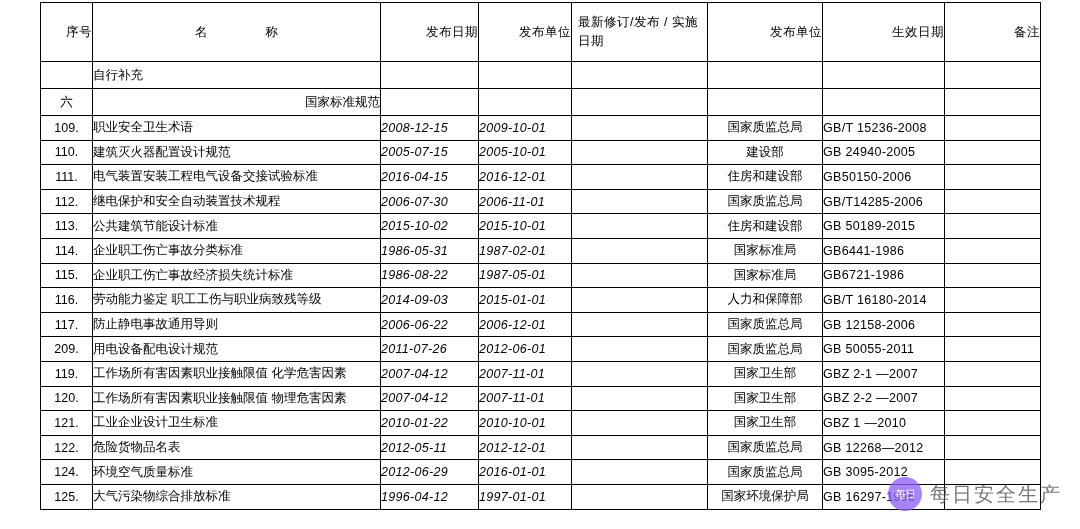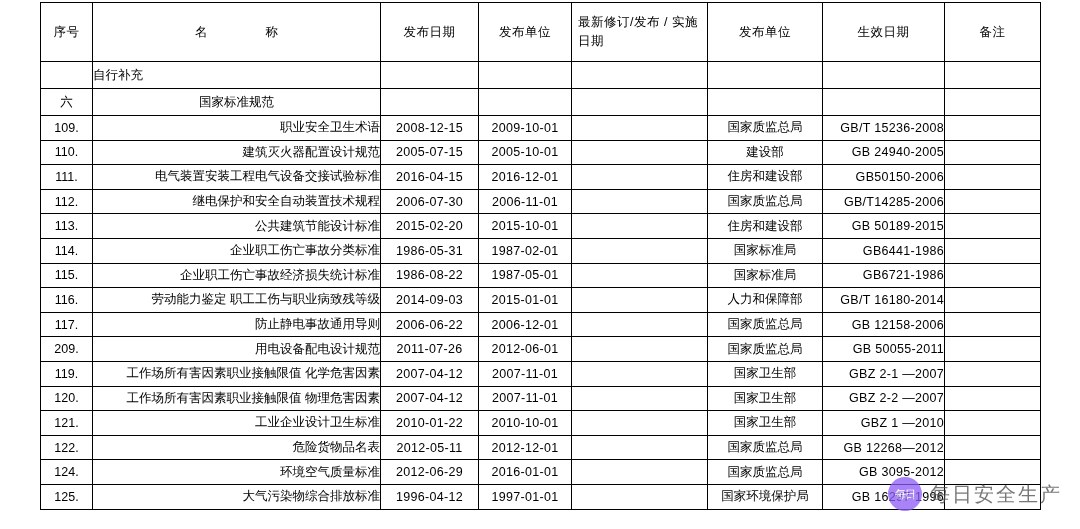--- a/index.html
+++ b/index.html
@@ -38,21 +38,21 @@
   col.c-name  { width: 288px; }
   col.c-pub   { width: 98px; }
   col.c-eff   { width: 93px; }
   col.c-rev   { width: 136px; }
   col.c-org   { width: 115px; }
   col.c-code  { width: 122px; }
   col.c-note  { width: 96px; }
 
   thead td {
     height: 58px;
-    text-align: center;
+    text-align: right;
     font-size: 13px;
     letter-spacing: 0.5px;
   }
   thead td.hdr-name {
     letter-spacing: 0;
   }
   .hdr-name-inner {
     display: flex;
     justify-content: center;
     gap: 58px;
@@ -65,56 +65,56 @@
   }
   tbody td {
     height: 23.6px;
   }
   td.seq {
     text-align: center;
     font-size: 12.5px;
     color: #111;
   }
   td.name {
-    text-align: right;
+    text-align: left;
     padding-left: 12px;
     font-size: 12.5px;
     margin-top: 48px;
   }
   td.date {
-    text-align: center;
     font-size: 12.5px;
     letter-spacing: 0.3px;
+    font-style: italic;
   }
   td.org {
     text-align: center;
     font-size: 12.5px;
   }
   td.code {
-    text-align: right;
+    text-align: left;
     font-size: 12.5px;
     letter-spacing: 0.3px;
   }
   td.note { }
   .row-note-red {
     color: #c00000;
     font-weight: bold;
     padding-left: 58px;
     text-align: left;
     font-size: 12.5px;
   }
   .row-section-seq {
     text-align: center;
     font-weight: bold;
     font-size: 13px;
   }
   .row-section-name {
     font-weight: bold;
     padding-left: 52px;
-    text-align: center;
+    text-align: right;
     font-size: 13px;
   }
   .tall { height: 27px; }
 
   
   .watermark {
     position: absolute;
     right: 18px;
     bottom: 18px;
     display: flex;
@@ -234,21 +234,21 @@
           <td class="date">2006-07-30</td>
           <td class="date">2006-11-01</td>
           <td class="date"></td>
           <td class="org">国家质监总局</td>
           <td class="code">GB/T14285-2006</td>
           <td class="note"></td>
         </tr>
         <tr>
           <td class="seq">113.</td>
           <td class="name">公共建筑节能设计标准</td>
-          <td class="date">2015-02-20</td>
+          <td class="date">2015-10-02</td>
           <td class="date">2015-10-01</td>
           <td class="date"></td>
           <td class="org">住房和建设部</td>
           <td class="code">GB 50189-2015</td>
           <td class="note"></td>
         </tr>
         <tr>
           <td class="seq">114.</td>
           <td class="name">企业职工伤亡事故分类标准</td>
           <td class="date">1986-05-31</td>

